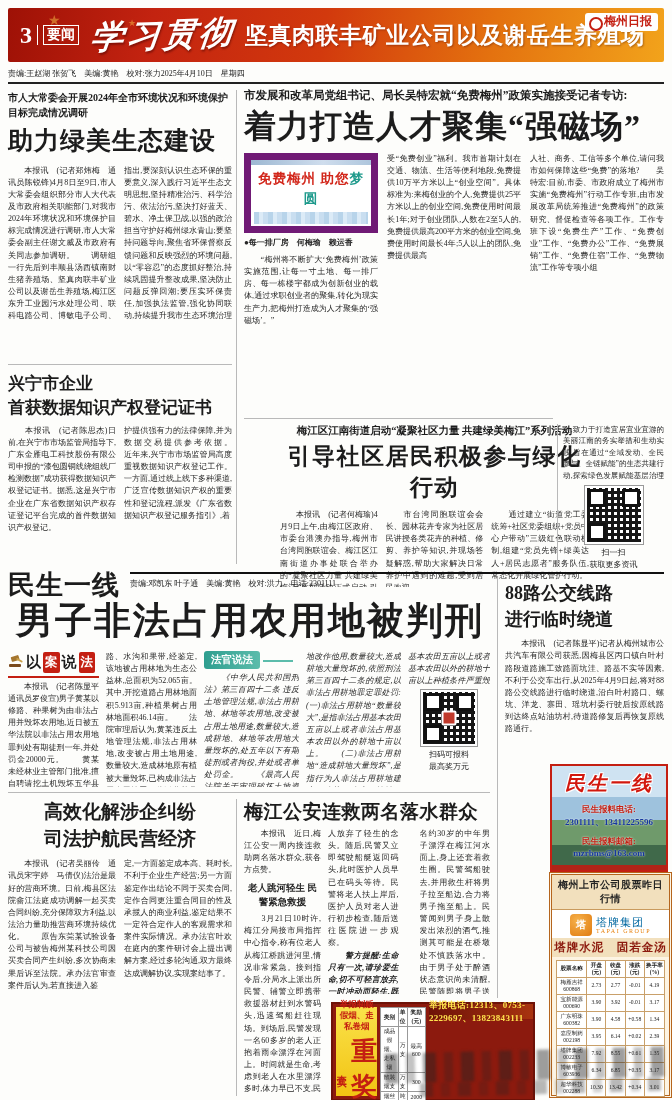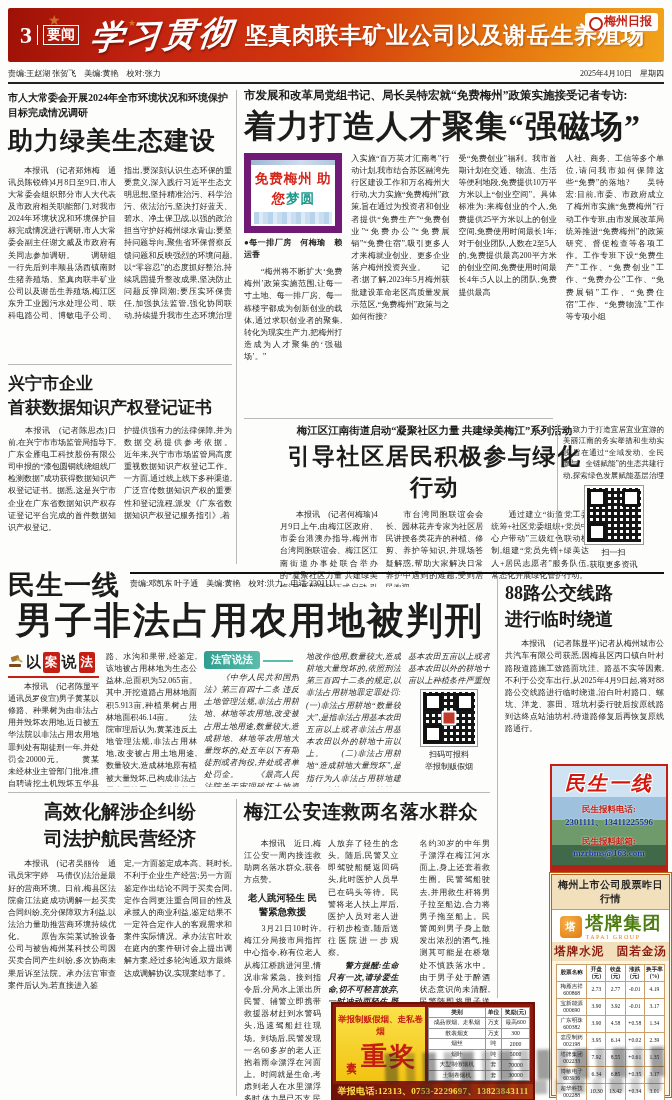--- a/index.html
+++ b/index.html
@@ -17,21 +17,21 @@
   .pl-num{font-size:24px;font-weight:bold;line-height:1;}
   .pl-sep{width:1px;height:20px;background:#fff;}
   .pl-sec{font-size:14px;font-weight:bold;border:1.5px solid #fff;padding:1px 3px;line-height:1.1;}
   .script{font-size:33px;font-weight:bold;font-style:italic;letter-spacing:3px;margin-left:12px;
           transform:skewX(-8deg) rotate(-2deg);text-shadow:1px 2px 2px rgba(60,0,0,.45);flex:0 0 auto;}
   .slogan{font-size:23px;font-weight:bold;margin-left:10px;letter-spacing:.5px;text-shadow:1px 1px 2px rgba(60,0,0,.35);white-space:nowrap;}
   .brand-box{position:absolute;right:6px;top:5px;background:#fff;border-radius:3px;color:#c41f12;
              font-weight:bold;font-size:12px;padding:1px 6px 1px 19px;line-height:1.3;}
   .brand-box::before{content:"";position:absolute;left:4px;top:4px;width:10px;height:10px;border:2px solid #c41f12;border-radius:50%;}
 
-  .meta-row{left:8px;top:66px;width:656px;height:14px;display:flex;justify-content:space-between;
+  .meta-row{left:8px;top:66px;width:656px;height:14px;display:flex;justify-content:flex-start;
             font-size:8px;color:#222;align-items:center;}
   .rule-top{left:8px;top:82px;width:656px;height:2px;background:#222;}
 
   .vline{background:#b9b9b9;width:1px;}
   .hline{background:#b9b9b9;height:1px;}
 
   
   .kicker{font-size:10px;font-weight:bold;line-height:1.5;}
   .body-text{font-size:8px;line-height:1.52;color:#262626;}
   .cols{display:flex;gap:8px;}
@@ -70,50 +70,50 @@
 
   .badge-case{display:flex;align-items:center;gap:2px;border-bottom:2px solid #c41f12;padding-bottom:2px;margin-bottom:3px;}
   .bc-black{font-size:15px;font-weight:900;color:#1a1a1a;}
   .bc-red{background:#c41f12;color:#fff;font-size:12.5px;font-weight:bold;padding:1px 2px;border-radius:2px;}
   .law-badge{display:inline-block;background:linear-gradient(90deg,#2e9e8f,#5cbcab);color:#fff;font-size:10.5px;
              font-weight:bold;padding:1px 7px;border-radius:3px;margin-bottom:3px;}
   .law-line{display:inline-block;width:30px;height:2px;background:#5cbcab;vertical-align:middle;margin-left:3px;}
   .law-text{font-style:italic;}
 
   .med-title{font-size:19px;font-weight:900;text-align:center;line-height:1.4;margin-bottom:6px;}
-  .res-title{font-size:19px;font-weight:900;letter-spacing:.5px;margin-bottom:13px;white-space:nowrap;}
+  .res-title{font-size:19px;font-weight:900;letter-spacing:.5px;margin-bottom:3px;white-space:nowrap;}
   .subhead{font-size:9.5px;font-weight:900;text-align:center;line-height:1.5;margin:4px 0;}
   .warning{font-style:italic;font-weight:bold;}
 
   .bus-title{font-size:18px;font-weight:900;line-height:1.45;margin-bottom:6px;}
 
   
   .ms-ad{border:2px solid #c41f12;background:linear-gradient(180deg,#cfe3f2 0 30%,#9ec2dd 30% 52%,#6f9a6b 52% 76%,#40694a 76% 95%,#b02418 95% 100%);
          display:flex;flex-direction:column;align-items:center;padding-top:4px;}
   .ms-ad-brand{font-size:20px;font-weight:900;font-style:italic;color:#d2180e;letter-spacing:2px;
                text-shadow:-1px -1px 0 #fff,1px -1px 0 #fff,-1px 1px 0 #fff,1px 1px 0 #fff;}
   .ms-ad-l1{font-size:8.5px;font-weight:900;color:#c41f12;margin-top:7px;text-shadow:0 0 2px #fff;}
   .ms-ad-l2{font-size:9px;font-weight:900;color:#15379e;text-shadow:0 0 2px #fff;}
 
   
   .stock-ad{border:3px double #b5651d;background:#fdf4e3;display:flex;flex-direction:column;}
   .st-title{background:#f2e0bd;color:#222;font-weight:900;font-size:10px;text-align:center;padding:3px 1px;
             border-bottom:1px solid #c99a5d;letter-spacing:.5px;}
   .st-brandrow{display:flex;align-items:center;justify-content:center;gap:4px;padding:4px 0 2px;background:#fff;}
   .st-logo{width:22px;height:22px;border-radius:4px;background:radial-gradient(circle at 35% 30%,#f6b14a,#e07b10);
            display:flex;align-items:center;justify-content:center;color:#fff;font-size:10px;font-weight:bold;}
-  .st-brand{color:#4d7c0f;font-weight:700;font-size:18px;letter-spacing:1px;line-height:1.1;}
+  .st-brand{color:#0369a1;font-weight:400;font-size:11px;letter-spacing:1px;line-height:1.1;}
   .st-brand-en{color:#e8820e;font-size:6px;letter-spacing:1.5px;}
   .st-slogan{color:#8c1a0e;font-weight:900;font-size:11.5px;text-align:center;background:#f2e0bd;padding:2px 0;letter-spacing:1px;}
   .st-table{width:calc(100% - 8px);margin:3px auto 0;border-collapse:collapse;font-size:5.6px;line-height:1.25;background:#fff;}
   .st-table th,.st-table td{border:1px solid #c9a06a;padding:1px;text-align:center;}
   .st-note{font-size:6px;text-align:right;padding:2px 5px 3px;color:#333;}
 
   
-  .reward-ad{background:#8c1a0e;border:2px solid #6e1208;display:flex;flex-direction:column;}
+  .reward-ad{background:#8c1a0e;border:2px solid #6e1208;display:flex;flex-direction:row;}
   .ra-main{flex:1;display:flex;gap:3px;padding:3px;}
   .ra-left{width:46%;background:linear-gradient(#fae24a,#f2c312);display:flex;flex-direction:column;align-items:center;justify-content:center;gap:2px;}
   .ra-head{color:#c41f12;font-weight:900;font-size:8.5px;text-align:center;line-height:1.3;}
   .ra-stamp{display:flex;align-items:center;gap:3px;}
   .ra-small{color:#c41f12;font-weight:900;font-size:10px;writing-mode:vertical-rl;letter-spacing:2px;}
   .ra-big{color:#c41f12;font-weight:900;font-size:26px;letter-spacing:2px;}
   .ra-table{flex:1;border-collapse:collapse;background:#fff;font-size:5.8px;}
   .ra-table th,.ra-table td{border:1px solid #999;padding:0 1px;text-align:center;}
   .ra-hotline{height:15px;background:linear-gradient(90deg,#6e1208,#a8330f);color:#ffe34d;font-weight:bold;
               font-size:9px;display:flex;align-items:center;justify-content:center;letter-spacing:.3px;}
@@ -177,21 +177,20 @@
     <div class="cols body-text jt" style="height:254px;gap:9px;">
       <div class="col ovh">
         <div class="promo">
           <div class="promo-top"></div>
           <div class="promo-text"><span>免费梅州 助您</span><span class="promo-teal">梦圆</span></div>
           <div class="promo-sky"></div>
         </div>
         <div class="byline">●每一排厂房　何梅瑜　赖运香</div>
         <div>　　“梅州将不断扩大‘免费梅州’政策实施范围,让每一寸土地、每一排厂房、每一栋楼宇都成为创新创业的载体,通过求职创业者的聚集,转化为现实生产力,把梅州打造成为人才聚集的‘强磁场’。”</div>
       </div>
-      <div class="col">入实施“百万英才汇南粤”行动计划,我市结合苏区融湾先行区建设工作和万名梅州大行动,大力实施“免费梅州”政策,旨在通过为投资者和创业者提供“免费生产”“免费创业”“免费办公”“免费展销”“免费住宿”,吸引更多人才来梅就业创业、更多企业落户梅州投资兴业。　　记者:据了解,2023年5月梅州获批建设革命老区高质量发展示范区,“免费梅州”政策与之如何衔接?</div>
       <div class="col">受“免费创业”福利。我市首期计划在交通、物流、生活等便利地段,免费提供10万平方米以上“创业空间”。具体标准为:来梅创业的个人,免费提供25平方米以上的创业空间,免费使用时间最长1年;对于创业团队,人数在2至5人的,免费提供最高200平方米的创业空间,免费使用时间最长4年;5人以上的团队,免费提供最高</div>
       <div class="col">人社、商务、工信等多个单位,请问我市如何保障这些“免费”的落地?　　吴特宏:目前,市委、市政府成立了梅州市实施“免费梅州”行动工作专班,由市发展改革局统筹推进“免费梅州”的政策研究、督促检查等各项工作。工作专班下设“免费生产”工作、“免费创业”工作、“免费办公”工作、“免费展销”工作、“免费住宿”工作、“免费物流”工作等专项小组</div>
     </div>
   </div>
 
   <div class="abs hline" style="left:244px;top:418px;width:309px;"></div>
 
   <div class="abs" style="left:244px;top:424px;width:309px;margin-left:36px;">
     <div class="green-kicker">梅江区江南街道启动“凝聚社区力量 共建绿美梅江”系列活动</div>
     <div class="green-title">引导社区居民积极参与绿化行动</div>
@@ -248,21 +247,21 @@
     <div class="col" style="flex:1;overflow:hidden;">
       <div class="body-text jt law-text ovh" style="height:34px;">基本农田五亩以上或者基本农田以外的耕地十亩以上种植条件严重毁坏或者严重污染。</div>
       <div class="qr" style="width:52px;height:52px;margin:5px auto 3px;">
         <span class="eye tl"></span>
           <span class="eye tr"></span>
           <span class="eye bl"></span>
         <span class="qr-logo"></span>
       </div>
       <div class="qr-caption">
         <div>扫码可报料</div>
-        <div>举报制贩假烟</div>
+        <div>最高奖万元</div>
       </div>
     </div>
   </div>
 
   <div class="abs hline" style="left:8px;top:792px;width:482px;"></div>
 
   <div class="abs" style="left:8px;top:799px;width:224px;">
     <div class="med-title">
       <div>高效化解涉企纠纷</div>
       <div>司法护航民营经济</div>

